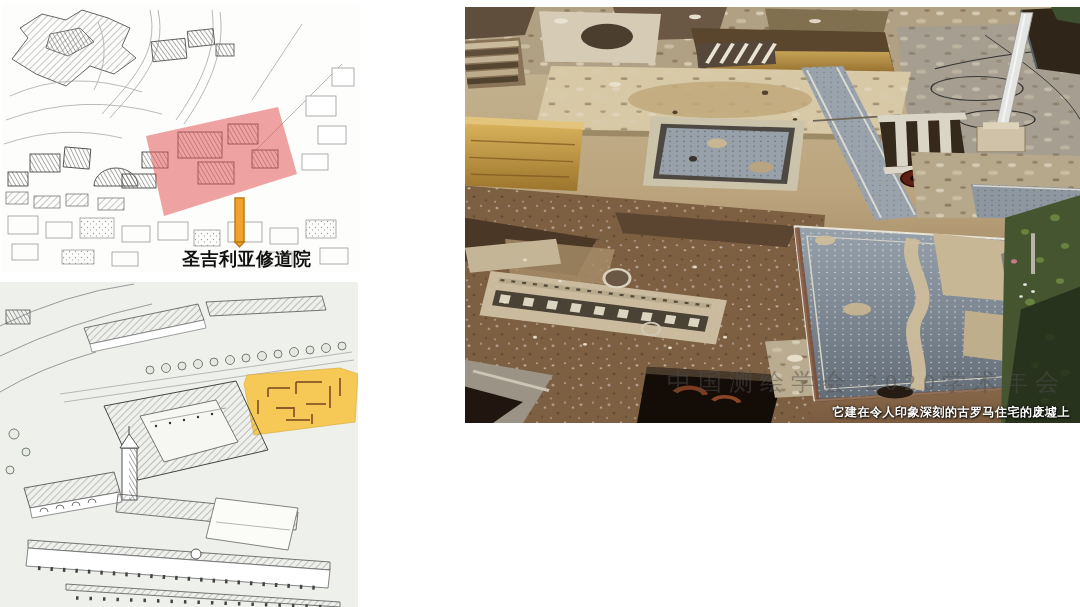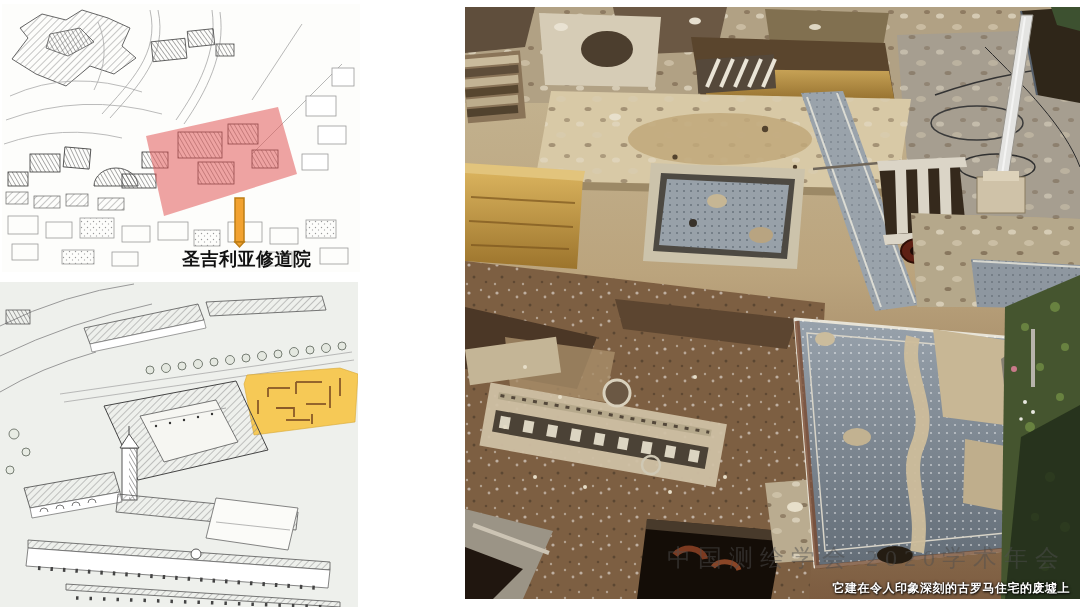--- a/index.html
+++ b/index.html
@@ -2,21 +2,21 @@
 <html style="--highlight-red: #e15a5a; --highlight-yellow: #f6c64e; --pointer-orange: #f2a230; --pointer-orange-border: #bd7d15; --caption-text: #ffffff; --watermark-text: #4f4f4f; --label-text: #111111;"><head>
 <meta charset="utf-8">
 <style>
   html,body{margin:0;padding:0;background:#ffffff;}
   .slide{position:relative;width:1080px;height:607px;background:#ffffff;overflow:hidden;
          font-family:"Liberation Sans", sans-serif;}
   .panel{position:absolute;overflow:hidden;}
   .panel svg{display:block;width:100%;height:100%;}
   .map-top{left:2px;top:4px;width:358px;height:268px;}
   .map-bottom{left:0px;top:282px;width:358px;height:325px;}
-  .photo{left:465px;top:7px;width:615px;height:592px;}
+  .photo{left:465px;top:7px;width:615px;height:416px;}
   .map-label{position:absolute;left:180px;top:243px;font-size:18px;font-weight:bold;
              color:var(--label-text,#111);letter-spacing:0.5px;white-space:nowrap;}
   .caption{position:absolute;right:10px;bottom:2px;font-size:12px;font-weight:bold;
            color:var(--caption-text,#fff);letter-spacing:0.5px;white-space:nowrap;
            text-shadow:0 0 3px rgba(0,0,0,.95),1px 1px 2px rgba(0,0,0,.85);}
   .watermark{position:absolute;right:14px;bottom:25px;font-size:24px;font-weight:normal;
              font-family:"Liberation Serif", serif;color:var(--watermark-text,#4f4f4f);
              opacity:.48;letter-spacing:7px;white-space:nowrap;}
   .red-hl{fill:var(--highlight-red,#e15a5a);fill-opacity:.55;}
   .yellow-hl{fill:var(--highlight-yellow,#f6c64e);fill-opacity:.95;stroke:#d8a832;stroke-width:.6;}

